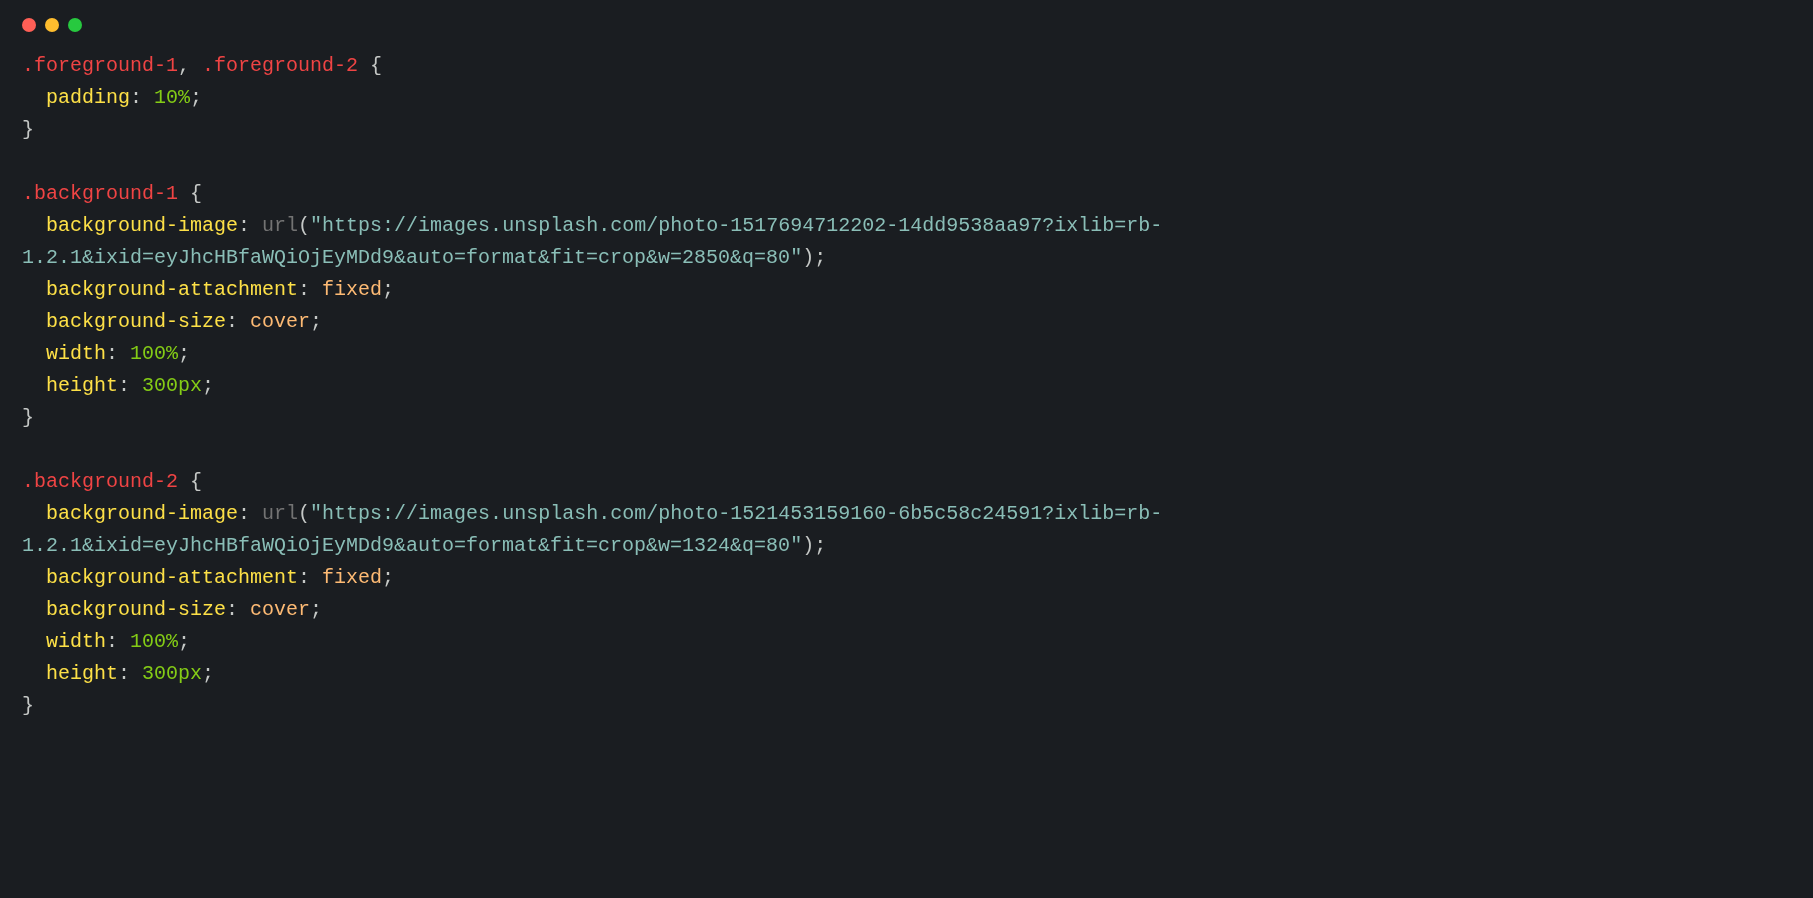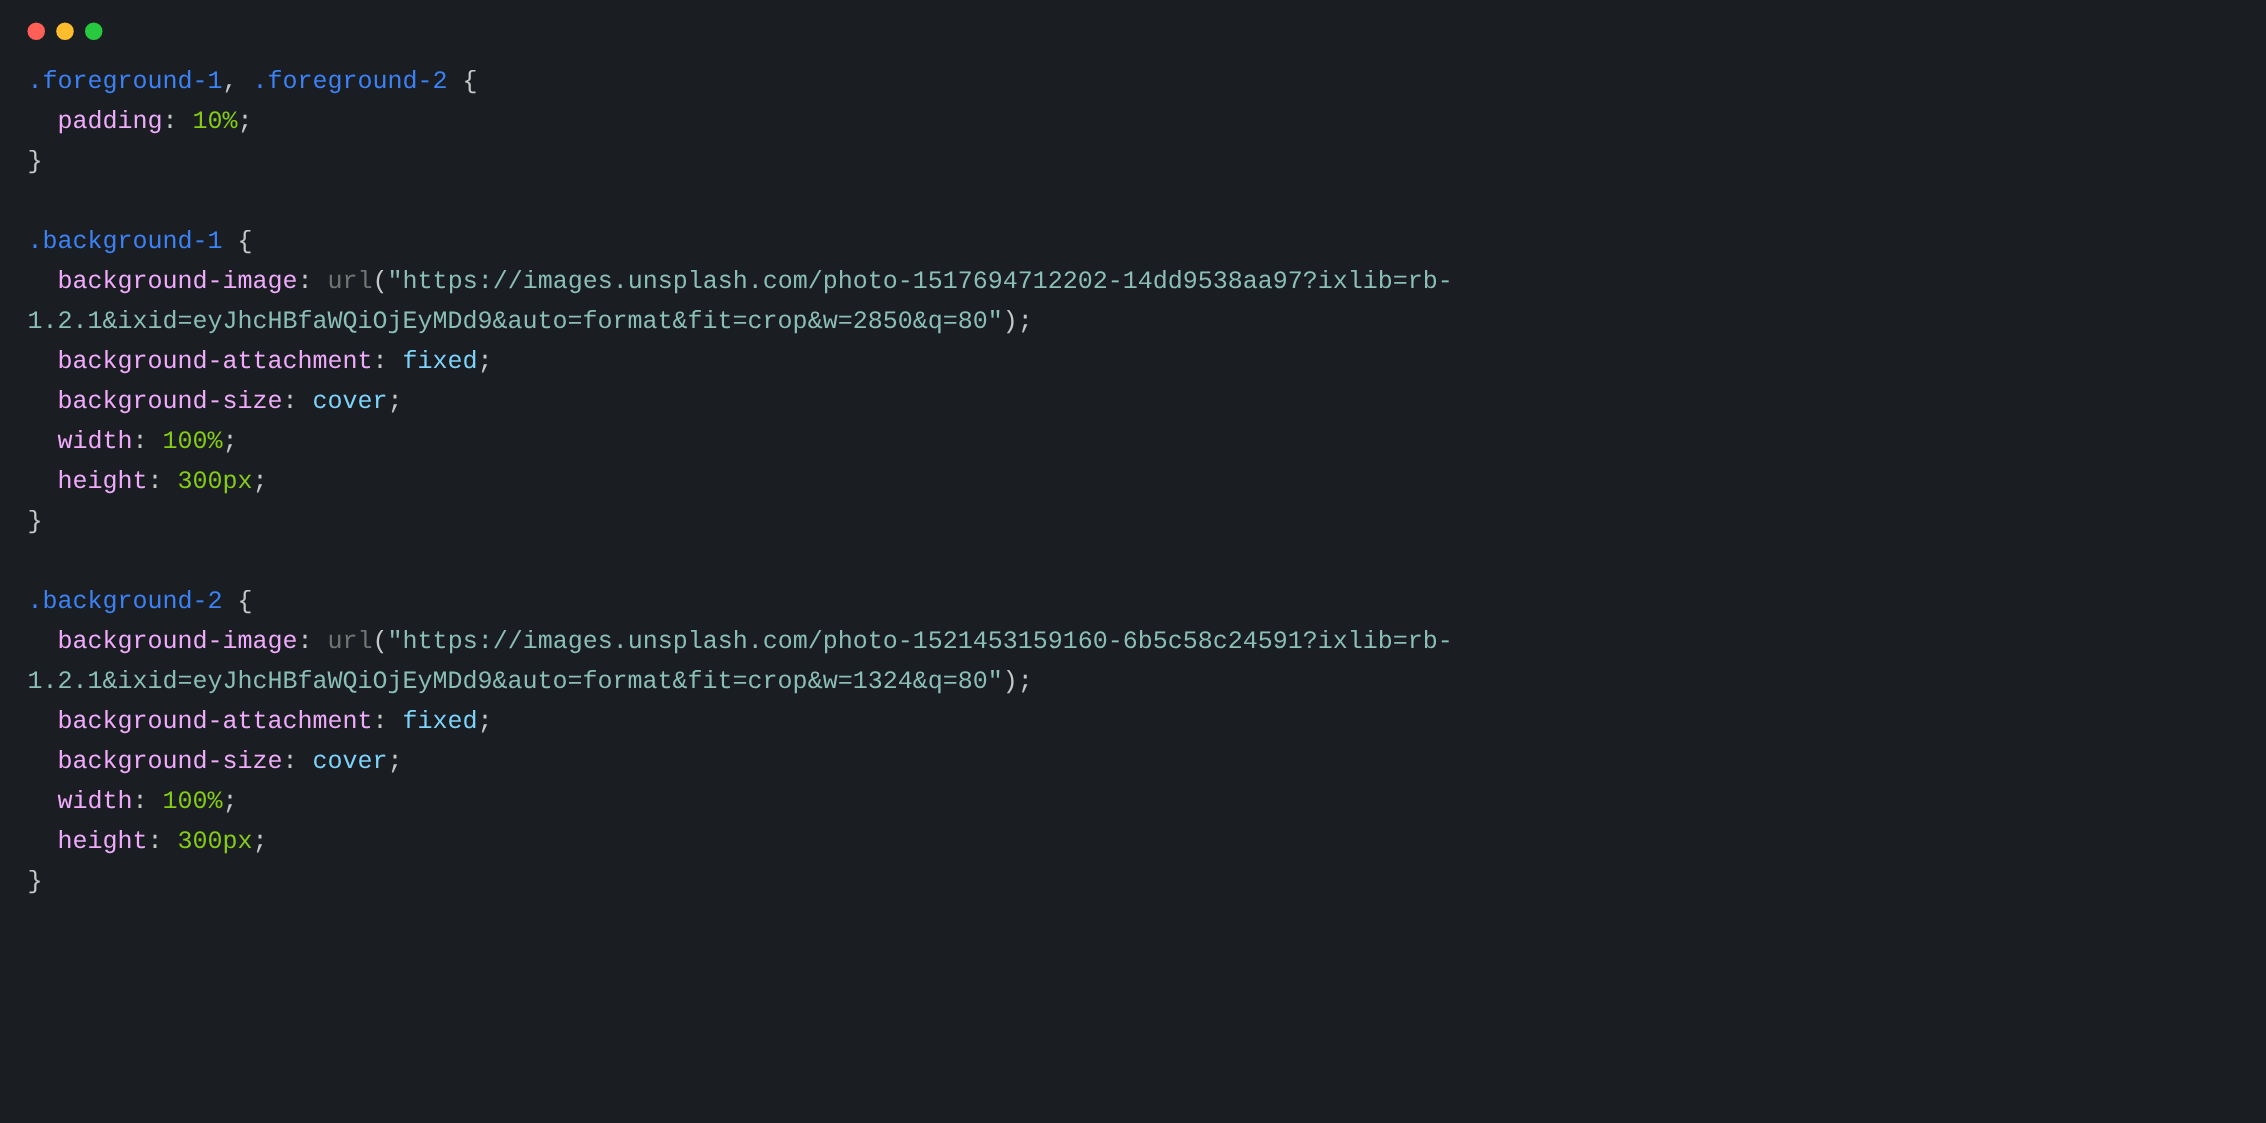--- a/index.html
+++ b/index.html
@@ -31,28 +31,28 @@
     border-radius: 50%;
   }
   .tl-red { background: #ff5f56; }
   .tl-yellow { background: #ffbd2e; }
   .tl-green { background: #27c93f; }
   .code {
     padding: 10px 22px 22px 22px;
     white-space: pre;
     font-family: inherit;
   }
-  .selector-class { color: #3b82f6; margin-top: 28px; }
+  .selector-class { color: #ef4444; margin-top: 28px; }
   .punct { color: #c5c8c6; }
   .brace { color: #c5c8c6; }
   .comma { color: #c5c8c6; }
-  .prop { color: #f0abfc; text-align: right; }
+  .prop { color: #fde047; text-align: right; }
   .colon { color: #c5c8c6; }
   .num { color: #84cc16; }
-  .ident { color: #7dd3fc; }
+  .ident { color: #fdba74; }
   .func { color: #737373; }
   .string { color: #8abeb7; }
   .semi { color: #c5c8c6; }
   .line { display: block; }
 </style>
 </head>
 <body>
 
 <div class="window">
   <div class="titlebar">

